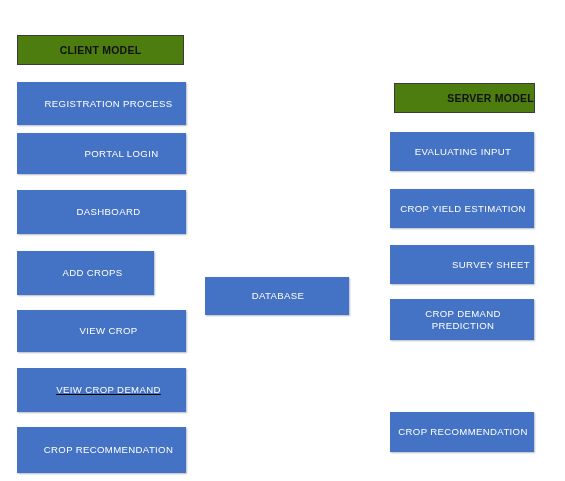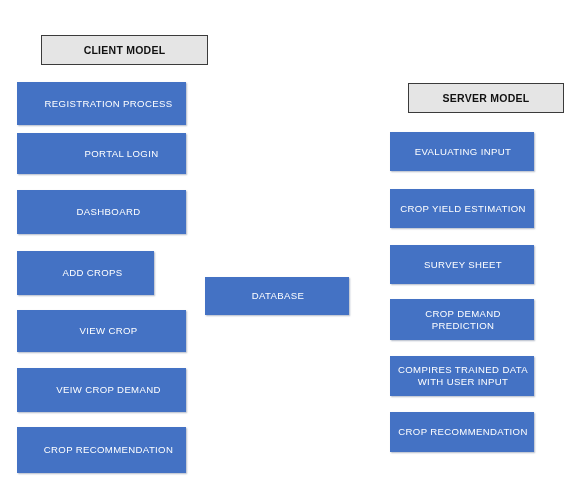--- a/index.html
+++ b/index.html
@@ -17,27 +17,26 @@
   #diagram {
     position: relative;
     width: 565px;
     height: 481px;
     background: #ffffff;
   }
 
   
   .header-box {
     position: absolute;
-    background: #e5e5e5;
+    background: #4d7c0f;
     border: 1.4px solid #3b3b3b;
     box-sizing: border-box;
     display: flex;
     align-items: center;
     justify-content: center;
-    margin-left: 24px;
   }
   .header-box .label {
     font-size: 10.5px;
     font-weight: bold;
     color: #111111;
     letter-spacing: 0.25px;
     text-align: center;
     line-height: 1.15;
     white-space: pre-line;
   }
@@ -102,55 +101,51 @@
   </div>
 
   <div class="proc-box align-left" style="left:17px; top:251px; width:137px; height:44px;">
     <span class="label">ADD CROPS</span>
   </div>
 
   <div class="proc-box align-left" style="left:17px; top:310px; width:169px; height:42px;">
     <span class="label">VIEW CROP</span>
   </div>
 
-  <div class="proc-box align-left" style="left:17px; top:368px; width:169px; height:44px;">
+  <div class="proc-box align-left" style="left:17px; top:368px; width:169px; height:44px;text-decoration:underline;">
     <span class="label">VEIW CROP DEMAND</span>
   </div>
 
   <div class="proc-box align-left" style="left:17px; top:427px; width:169px; height:46px;">
     <span class="label">CROP RECOMMENDATION</span>
   </div>
 
   <div class="proc-box align-center" style="left:205px; top:277px; width:144px; height:38px;">
     <span class="label">DATABASE</span>
   </div>
 
-  <div class="header-box" style="left:384px; top:83px; width:156px; height:30px;">
+  <div class="header-box" style="left:394px; top:83px; width:141px; height:30px;justify-content:flex-end;">
     <span class="label">SERVER MODEL</span>
   </div>
 
   <div class="proc-box align-center" style="left:390px; top:132px; width:144px; height:39px;">
     <span class="label">EVALUATING INPUT</span>
   </div>
 
   <div class="proc-box align-center" style="left:390px; top:189px; width:144px; height:39px;">
     <span class="label">CROP YIELD ESTIMATION</span>
   </div>
 
-  <div class="proc-box align-center" style="left:390px; top:245px; width:144px; height:39px;">
+  <div class="proc-box align-center" style="left:390px; top:245px; width:144px; height:39px;justify-content:flex-end;">
     <span class="label">SURVEY SHEET</span>
   </div>
 
   <div class="proc-box align-center" style="left:390px; top:299px; width:144px; height:41px;">
     <span class="label">CROP DEMAND
 PREDICTION</span>
   </div>
 
-  <div class="proc-box align-center" style="left:390px; top:356px; width:144px; height:40px;">
-    <span class="label">COMPIRES TRAINED DATA
-WITH USER INPUT</span>
-  </div>
 
   <div class="proc-box align-center" style="left:390px; top:412px; width:144px; height:40px;">
     <span class="label">CROP RECOMMENDATION</span>
   </div>
 
 </div>
 
 </body></html>

